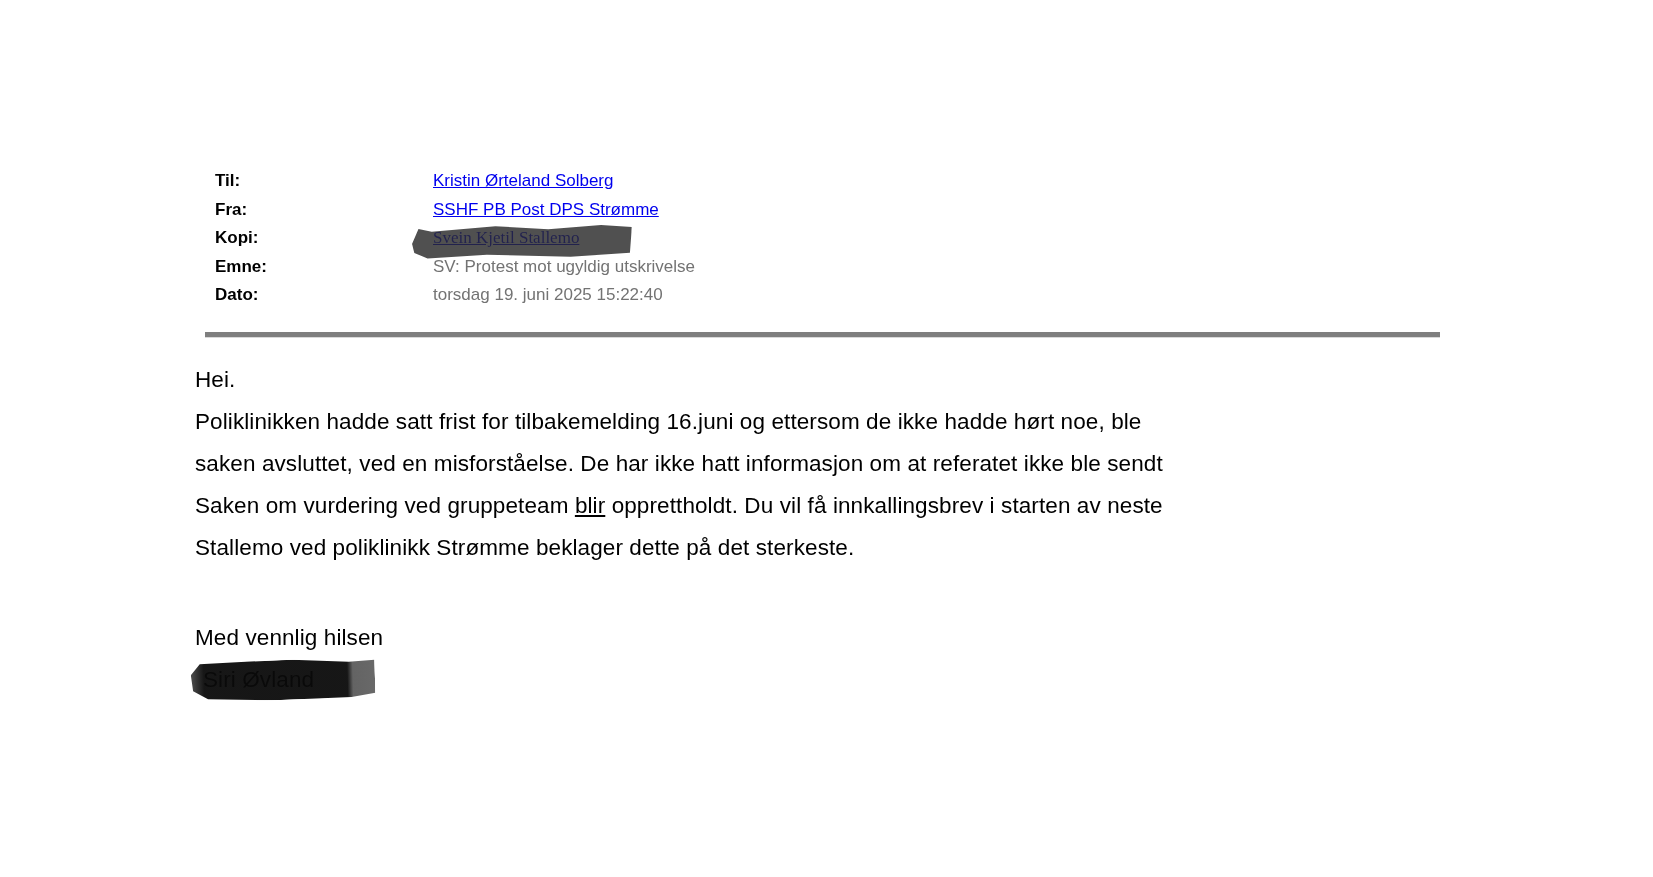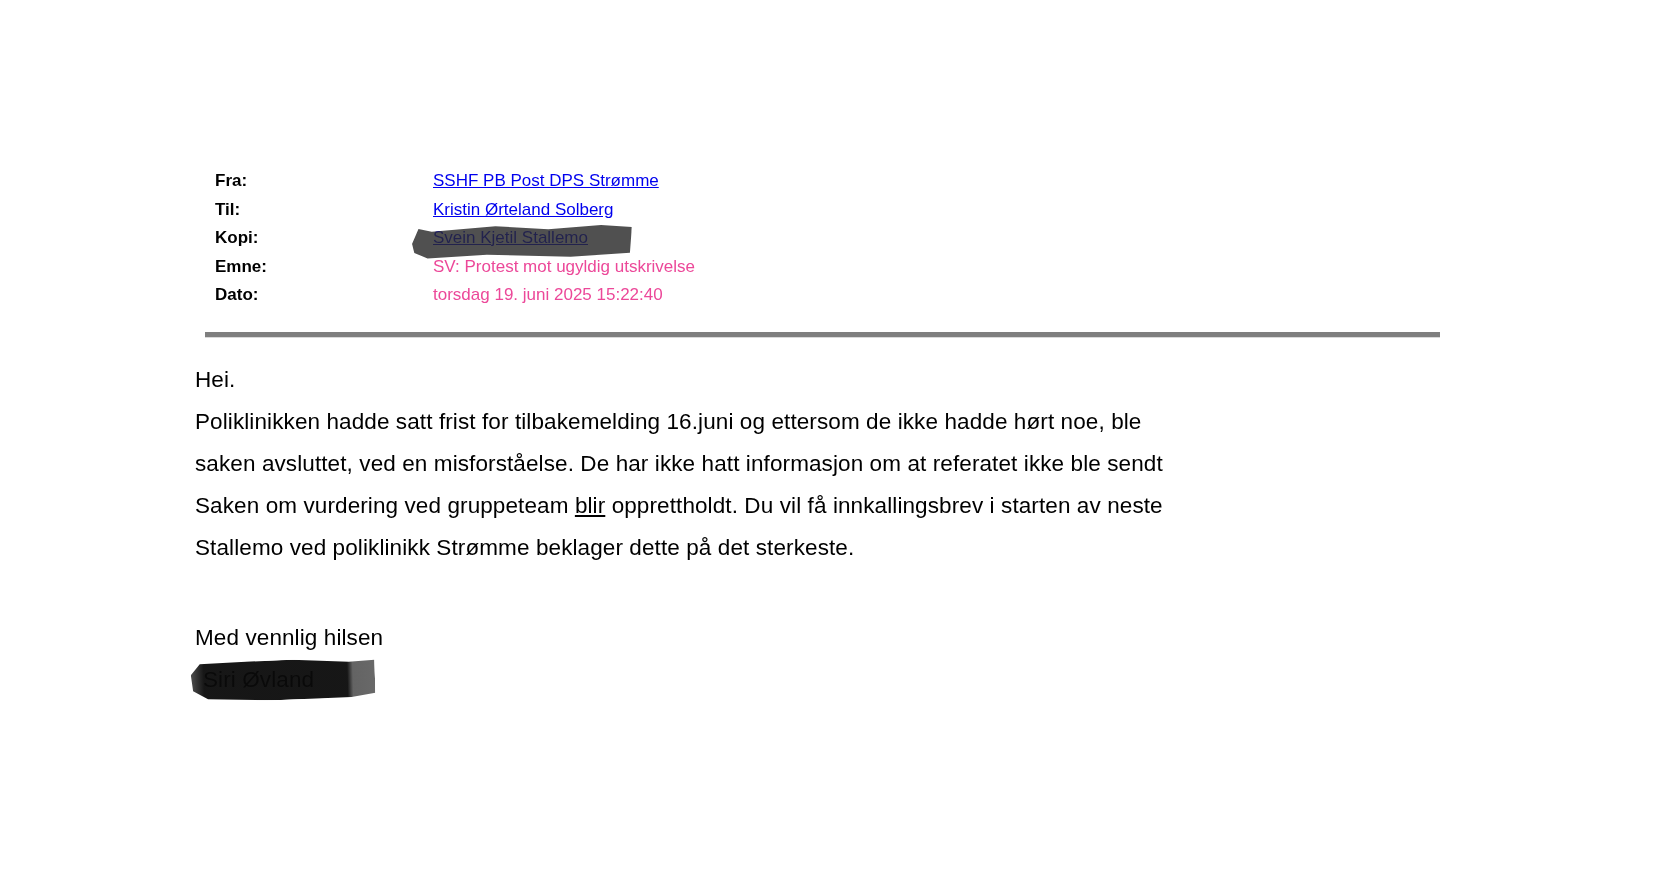--- a/index.html
+++ b/index.html
@@ -22,27 +22,27 @@
     font-size: 17px;
     line-height: 28.5px;
   }
   .hdr-row { display: flex; white-space: nowrap; }
   .hdr-label {
     display: inline-block;
     width: 218px;
     font-weight: bold;
     color: #000000;
   }
-  .hdr-value { color: #ec4899; }
+  .hdr-value { color: #737373; }
   a.hdr-link {
     color: #0000EE;
     text-decoration: underline;
     cursor: pointer;
   }
-  .kopi-wrap { position: relative; display: inline-block; }
+  .kopi-wrap { position: relative; display: inline-block; font-family: Liberation Serif, serif; }
 
   
   .marker-kopi {
     position: absolute;
     left: 412px;
     top: 223px;
     width: 220px;
     height: 36px;
     background: rgba(42, 42, 42, 0.82);
     clip-path: polygon(0% 55%, 3% 14%, 9% 22%, 38% 8%, 62% 18%, 86% 8%, 100% 14%, 99% 86%, 72% 95%, 34% 87%, 7% 96%, 1% 80%);
@@ -97,26 +97,26 @@
     z-index: 5;
   }
 </style>
 </head>
 <body>
 
 <div class="page">
 
   <div class="email-header">
     <div class="hdr-row">
+      <span class="hdr-label">Til:</span>
+      <a class="hdr-link">Kristin Ørteland Solberg</a>
+    </div>
+    <div class="hdr-row">
       <span class="hdr-label">Fra:</span>
       <a class="hdr-link">SSHF PB Post DPS Strømme</a>
-    </div>
-    <div class="hdr-row">
-      <span class="hdr-label">Til:</span>
-      <a class="hdr-link">Kristin Ørteland Solberg</a>
     </div>
     <div class="hdr-row">
       <span class="hdr-label">Kopi:</span>
       <span class="kopi-wrap">
         <a class="hdr-link">Svein Kjetil Stallemo</a>
       </span>
     </div>
     <div class="hdr-row">
       <span class="hdr-label">Emne:</span>
       <span class="hdr-value">SV: Protest mot ugyldig utskrivelse</span>

